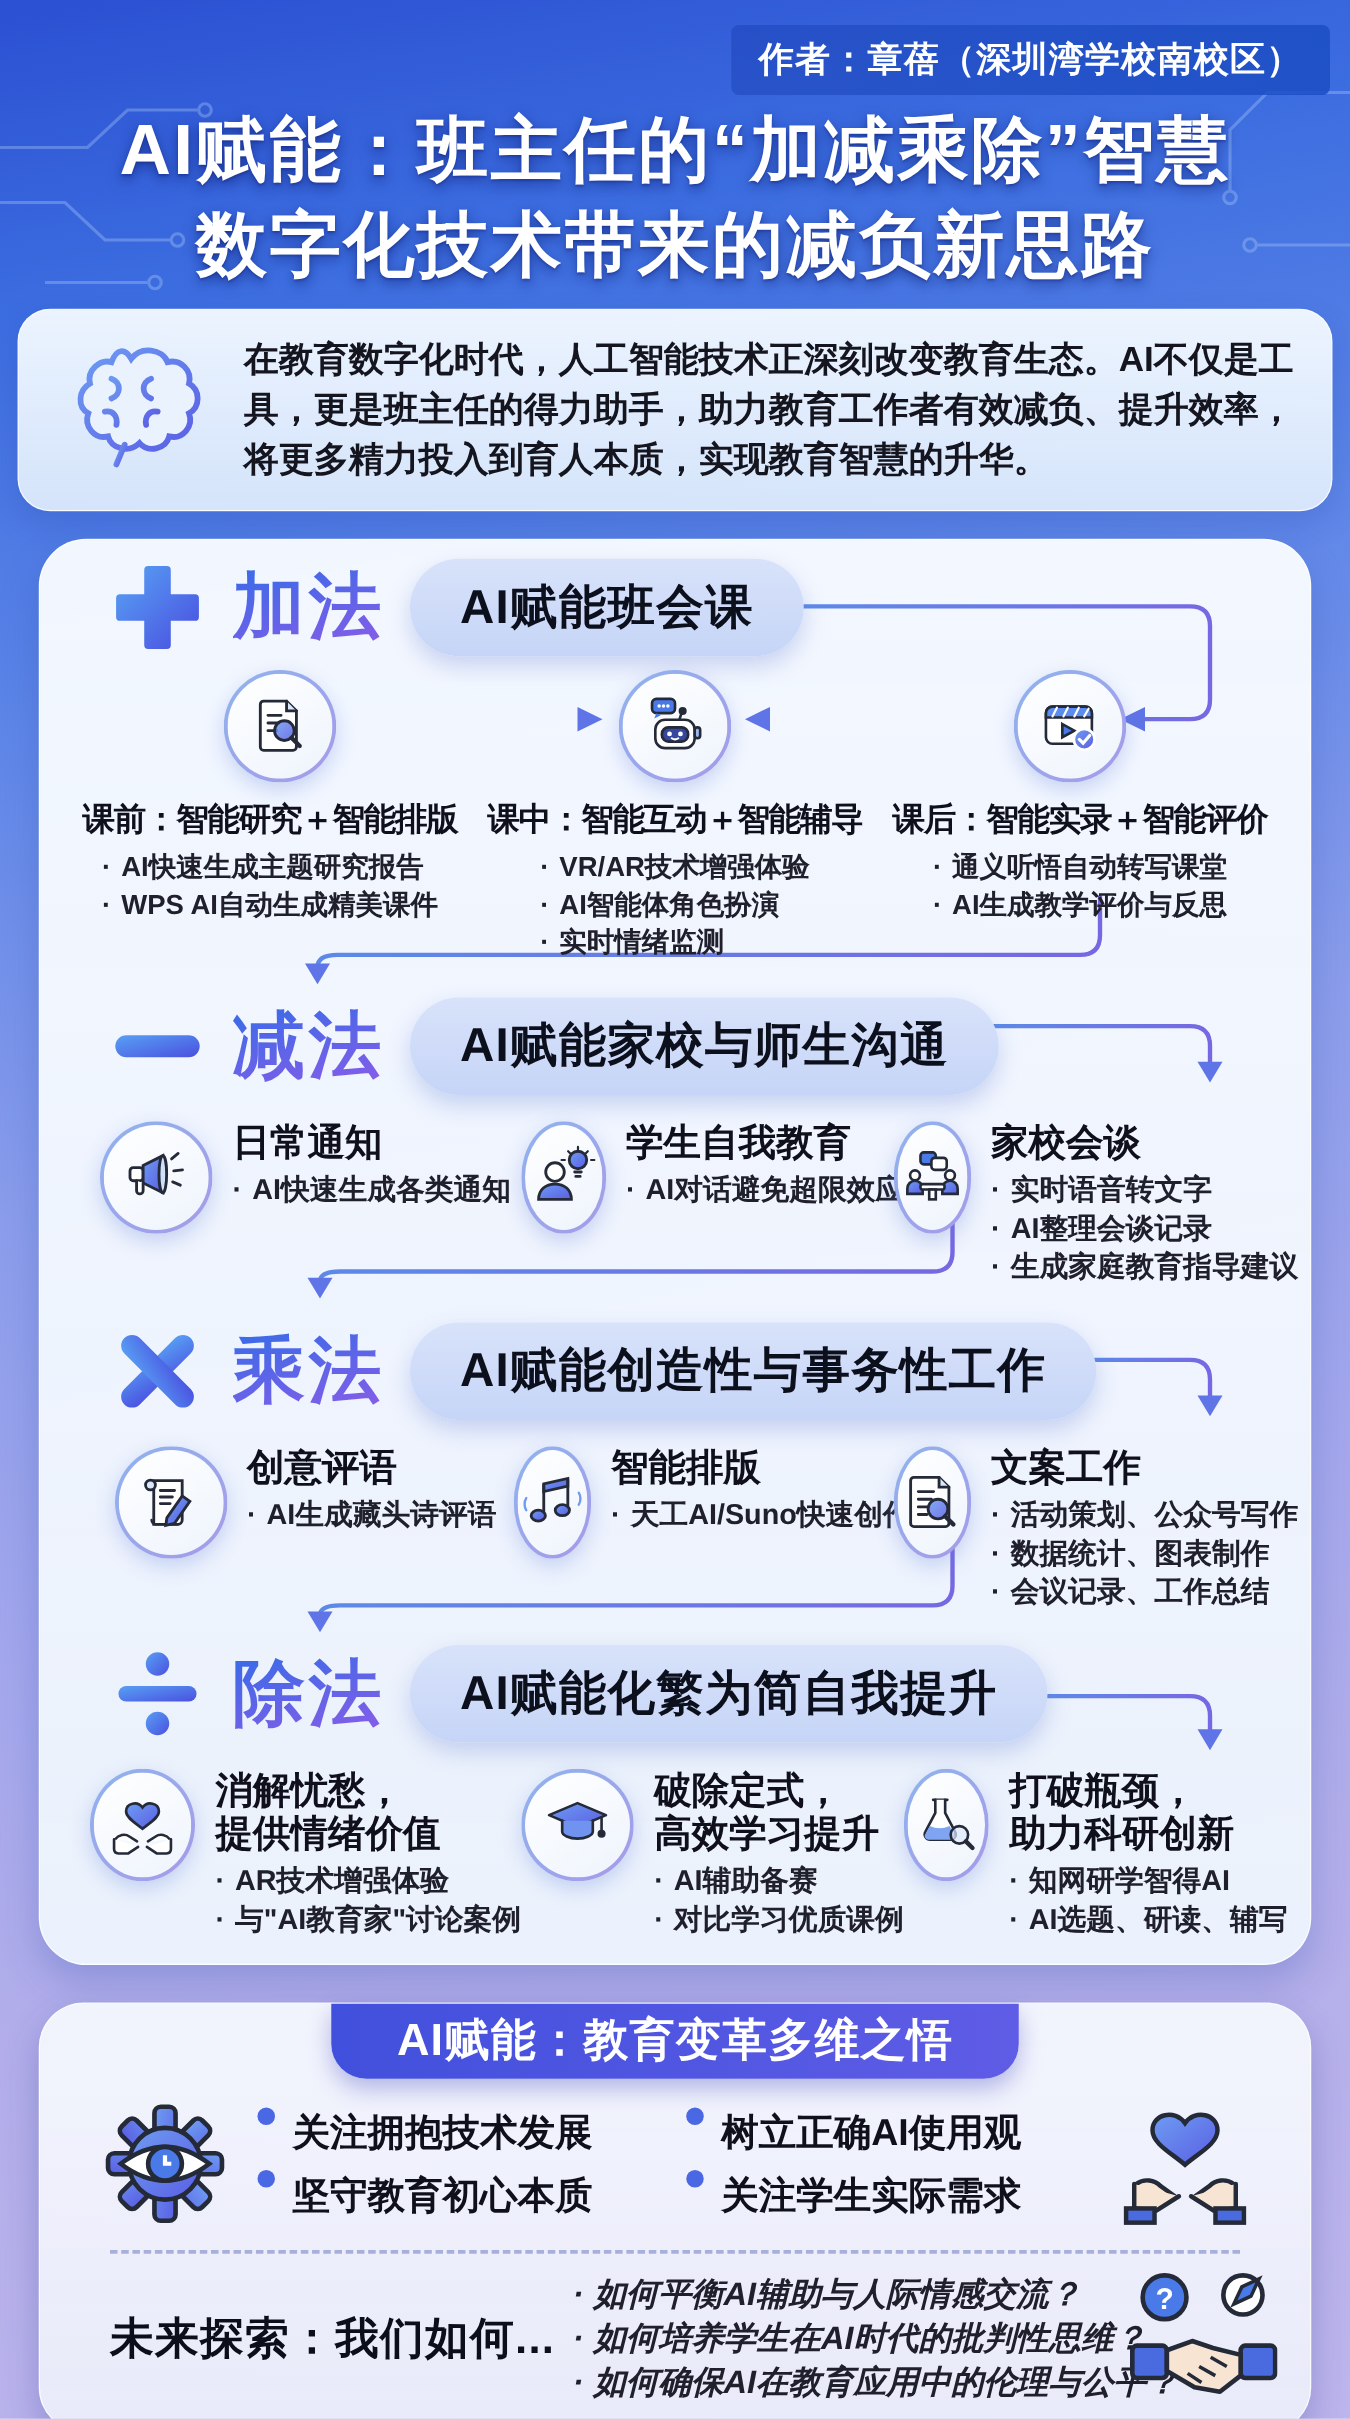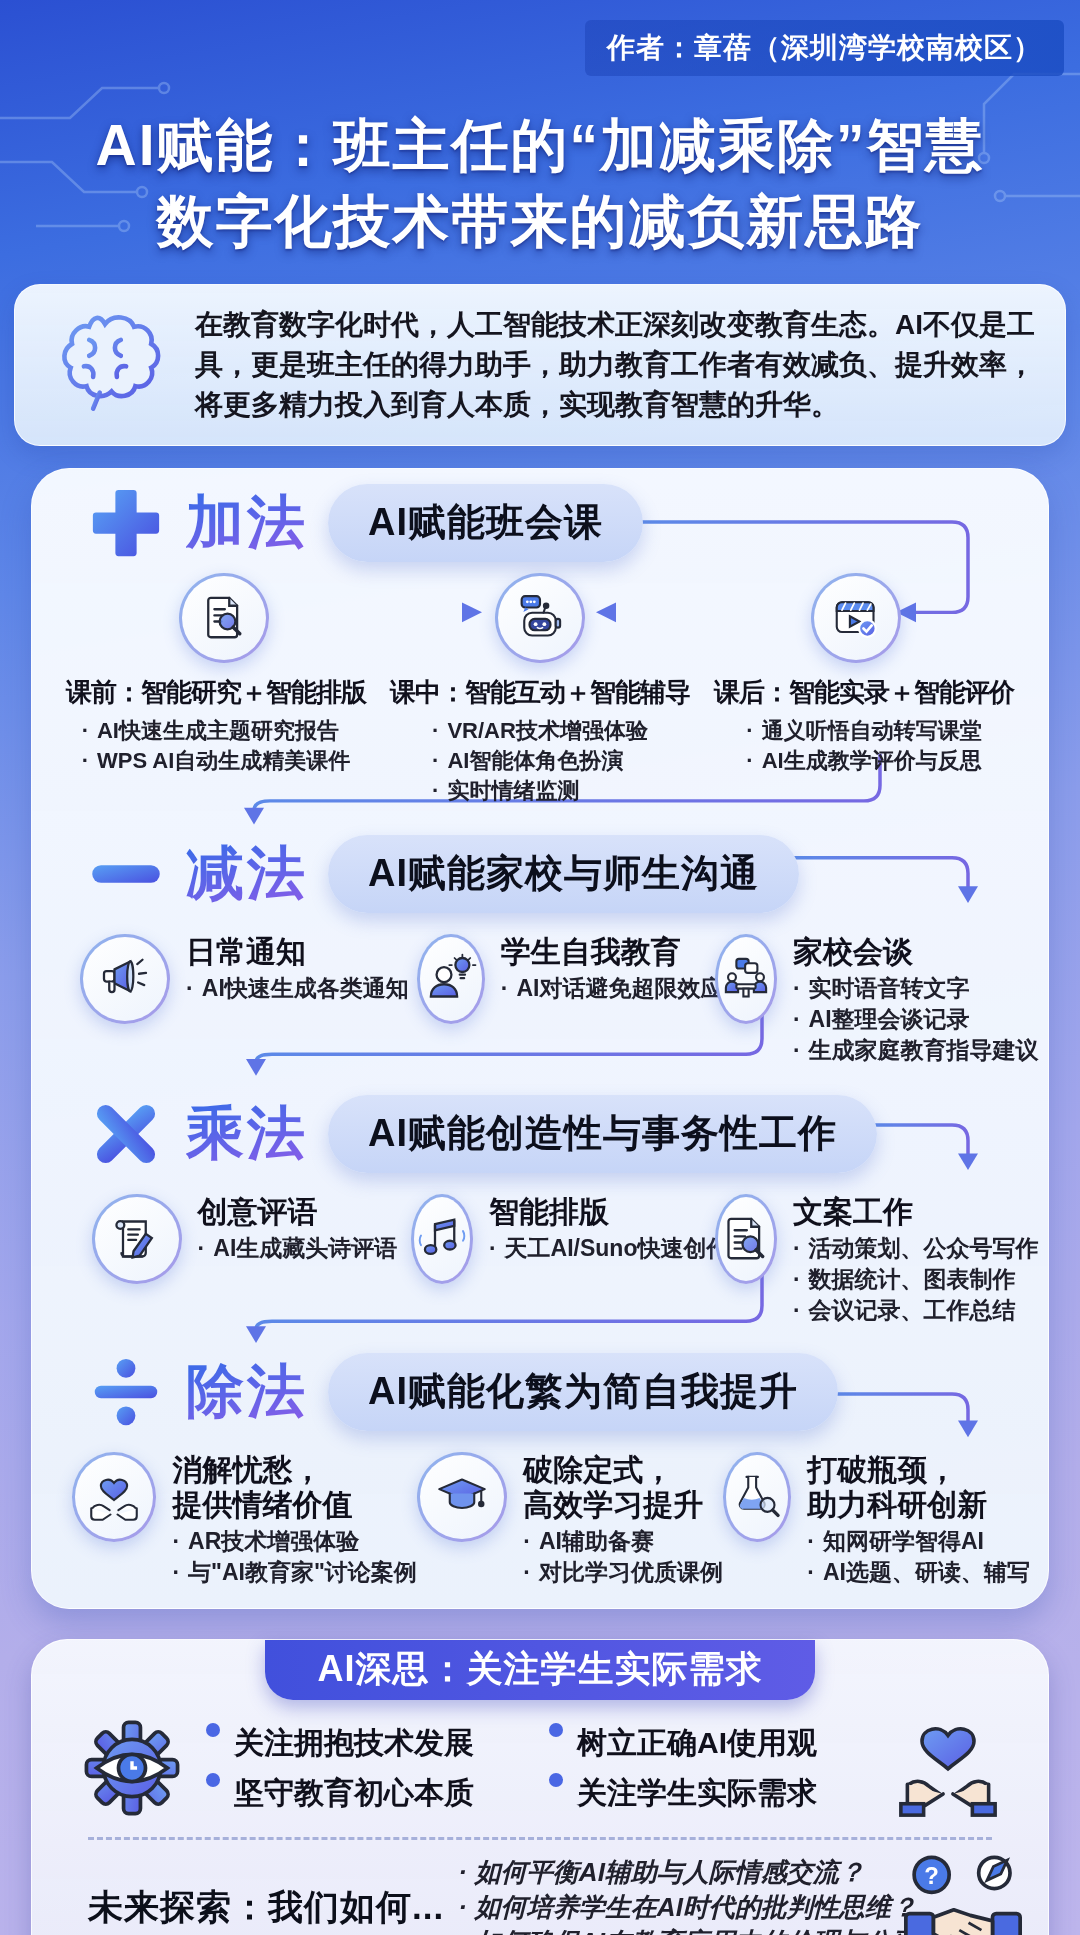--- a/index.html
+++ b/index.html
@@ -10,27 +10,27 @@
   }
   .circuit{position:absolute;top:0;left:0;pointer-events:none;}
   
   .badge{
     position:absolute;top:20px;right:16px;z-index:3;
     background:linear-gradient(90deg,rgba(24,62,178,.45),rgba(28,78,196,.88));
     color:#fff;font-size:28px;font-weight:700;letter-spacing:1px;
     padding:9px 22px;border-radius:6px;
   }
   .main-title{
-    position:relative;z-index:2;padding-top:108px;text-align:center;color:#fff;
+    position:relative;z-index:2;padding-top:83px;text-align:center;color:#fff;
     font-size:57px;font-weight:800;line-height:1.33;letter-spacing:2px;
     text-shadow:0 4px 10px rgba(10,25,110,.55),0 2px 2px rgba(20,30,120,.4);
   }
   
   .intro-card{
-    position:relative;z-index:2;margin:24px 14px 0;border-radius:26px;
+    position:relative;z-index:2;margin:12px 14px 0;border-radius:26px;
     background:linear-gradient(180deg,rgba(243,249,255,.96),rgba(224,237,252,.92));
     border:1px solid rgba(255,255,255,.75);
     box-shadow:0 10px 24px rgba(30,60,160,.20);
     padding:20px 30px 20px 24px;display:flex;align-items:center;gap:24px;
   }
   .intro-card p{margin:0;font-size:28px;line-height:1.43;font-weight:600;color:#15151f;text-align:justify;}
   .brain{flex:0 0 132px;}
   
   .main-card{
     position:relative;z-index:2;margin:22px auto 0;width:1016px;border-radius:38px;
@@ -455,21 +455,21 @@
         <ul class="blist">
           <li>知网研学智得AI</li>
           <li>AI选题、研读、辅写</li>
         </ul>
       </div>
     </div>
   </div>
 </div>
 
 <div class="footer-card">
-  <div class="tab">AI深思：关注学生实际需求</div>
+  <div class="tab">AI赋能：教育变革多维之悟</div>
 
   <div class="insights">
     <div class="sideicon">
       <svg width="108" height="108" viewBox="0 0 64 64" fill="none" stroke="#252a38" stroke-width="2.2">
         <g fill="url(#gB)">
           <rect x="27" y="5" width="10" height="54" rx="3"></rect>
           <rect x="27" y="5" width="10" height="54" rx="3" transform="rotate(45 32 32)"></rect>
           <rect x="27" y="5" width="10" height="54" rx="3" transform="rotate(90 32 32)"></rect>
           <rect x="27" y="5" width="10" height="54" rx="3" transform="rotate(135 32 32)"></rect>
           <circle cx="32" cy="32" r="17"></circle>

